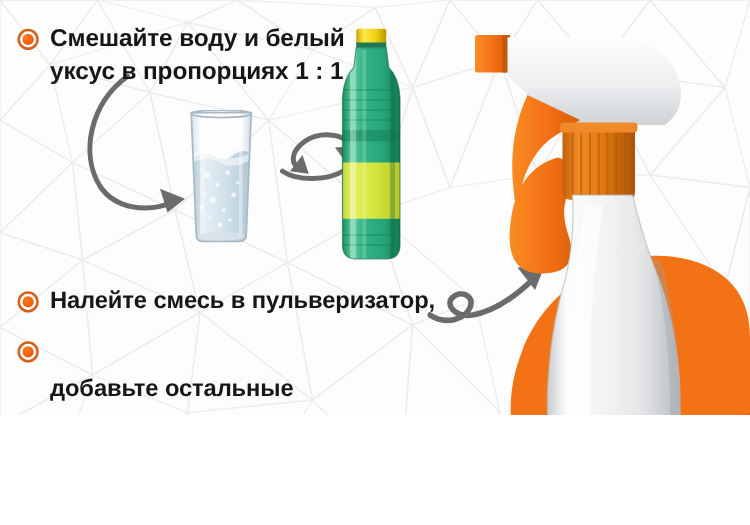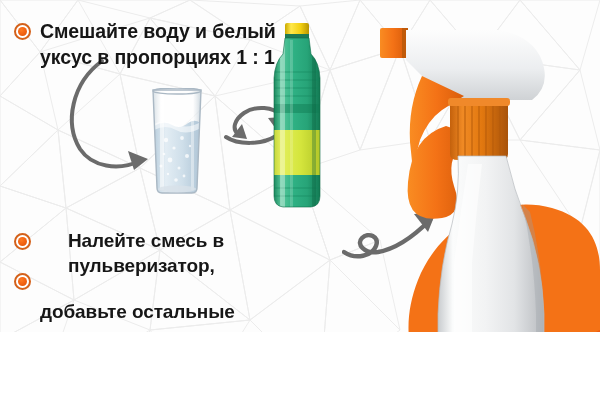--- a/index.html
+++ b/index.html
@@ -34,21 +34,21 @@
     color:#161616;
     font-weight:700;
     font-size:19.5px;
     line-height:25px;
     letter-spacing:-0.1px;
     white-space:pre-line;
   }
   #b1{left:14px;top:18px;width:300px;}
   #b1 .txt{font-size:19.5px;line-height:26px;}
   #b2{left:14px;top:228px;width:340px;}
-  #b2 .txt{font-size:19px;line-height:25px;margin-left:28px;}
+  #b2 .txt{font-size:19px;line-height:25px;}
   #b3{left:14px;top:268px;width:350px;}
   #b3 .txt{font-size:19px;line-height:25px;margin-top:31px;}
 
   
   .glass-wrap{position:absolute;left:146px;top:88px;width:62px;height:108px;}
   
   .gbottle{position:absolute;left:266px;top:20px;width:62px;height:190px;}
   
   .spray{position:absolute;left:372px;top:14px;width:228px;height:400px;}
   

